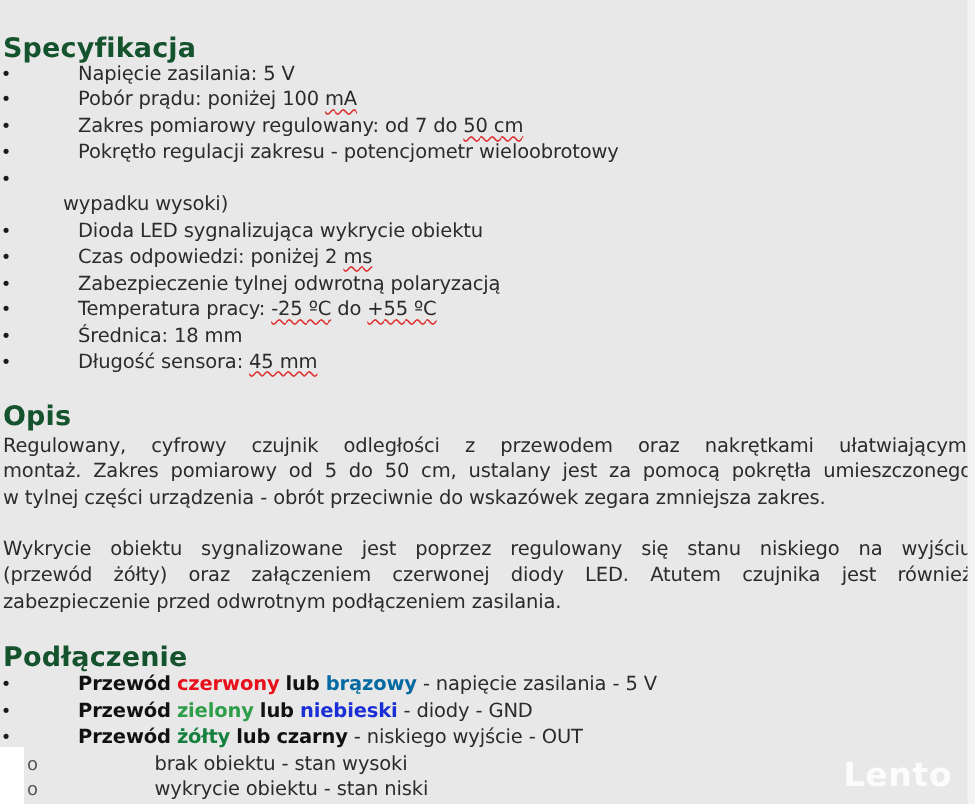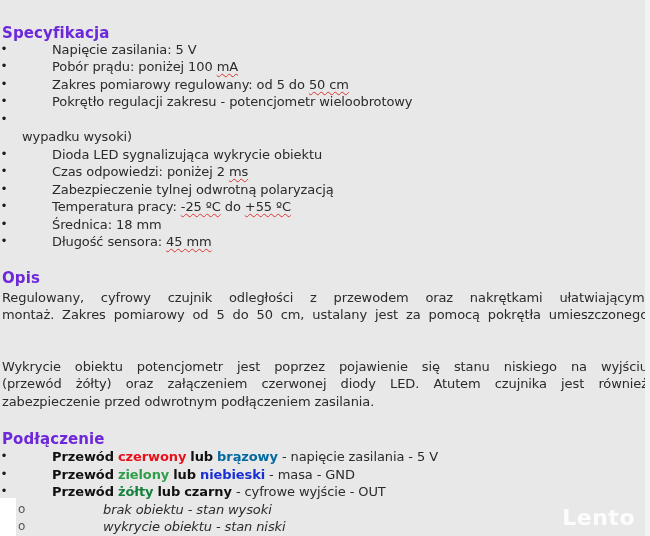--- a/index.html
+++ b/index.html
@@ -13,21 +13,21 @@
   .page {
     position: absolute; left: 0; top: 0; width: 645px; height: 536px;
     background: #e8e8e8;
   }
   .right-edge {
     position: absolute; right: 0; top: 0; width: 5px; height: 536px;
     background: #f3f3f3;
   }
   .h {
     position: absolute; left: 2px;
-    font-weight: bold; font-size: 15px; color: #6d28d9;
+    font-weight: bold; font-size: 18px; color: #14532d;
     line-height: 18px; letter-spacing: 0.1px;
   }
   .li {
     position: absolute; left: 0; right: 6px;
     font-size: 13px; line-height: 17.4px; white-space: nowrap;
     letter-spacing: -0.1px;
   }
   .bullet {
     position: absolute; left: 0; top: 0; width: 8px; text-align: center;
     font-size: 12px; color: #1a1a1a;
@@ -39,21 +39,21 @@
     font-size: 13px; line-height: 17.4px; text-align: justify;
     text-align-last: left; letter-spacing: -0.1px;
   }
   .para span.line { display: block; text-align: justify; text-align-last: justify; }
   .para span.line.last { text-align-last: left; }
   .spell { text-decoration: underline wavy #d33; text-decoration-thickness: 1px; text-underline-offset: 2px; }
   .b { font-weight: bold; color: #111; }
   .sub-bullet {
     position: absolute; left: 18px; top: 0; font-size: 12px; color: #555;
   }
-  .sub-txt { position: absolute; left: 103px; top: 0; font-style: italic; }
+  .sub-txt { position: absolute; left: 103px; top: 0; }
   .white-block {
     position: absolute; left: 0; top: 498px; width: 16px; height: 38px; background: #ffffff;
   }
   .watermark {
     position: absolute; right: 10px; bottom: 6px;
     font-family: "DejaVu Sans", sans-serif; font-weight: bold;
     font-size: 22px; color: #ffffff; opacity: 0.9; letter-spacing: 0.5px;
   }
 </style>
 </head>
@@ -66,29 +66,29 @@
   <div class="li" style="top:41px;">
     <span class="bullet">•</span>
     <span class="txt">Napięcie zasilania: 5 V</span>
   </div>
   <div class="li" style="top:58px;">
     <span class="bullet">•</span>
     <span class="txt"><span>Pobór prądu: poniżej 100 </span><span class="spell">mA</span></span>
   </div>
   <div class="li" style="top:76px;">
     <span class="bullet">•</span>
-    <span class="txt"><span>Zakres pomiarowy regulowany: od 5 do </span><span class="spell">50 cm</span></span>
+    <span class="txt"><span>Zakres pomiarowy regulowany: od 7 do </span><span class="spell">50 cm</span></span>
   </div>
   <div class="li" style="top:93px;">
     <span class="bullet">•</span>
     <span class="txt">Pokrętło regulacji zakresu - potencjometr wieloobrotowy</span>
   </div>
   <div class="li" style="top:111px; height:36px;">
     <span class="bullet">•</span>
-    <span class="wrap" style="top:17.4px;">wypadku wysoki)</span>
+    <span class="wrap" style="top:17.4px;margin-left:20px;">wypadku wysoki)</span>
   </div>
   <div class="li" style="top:146px;">
     <span class="bullet">•</span>
     <span class="txt">Dioda LED sygnalizująca wykrycie obiektu</span>
   </div>
   <div class="li" style="top:163px;">
     <span class="bullet">•</span>
     <span class="txt"><span>Czas odpowiedzi: poniżej 2 </span><span class="spell">ms</span></span>
   </div>
   <div class="li" style="top:181px;">
@@ -106,41 +106,42 @@
   <div class="li" style="top:233px;">
     <span class="bullet">•</span>
     <span class="txt"><span>Długość sensora: </span><span class="spell">45 mm</span></span>
   </div>
 
   <div class="h" style="top:269px;">Opis</div>
 
   <div class="para" style="top:289px;">
     <span class="line">Regulowany, cyfrowy czujnik odległości z przewodem oraz nakrętkami ułatwiającymi</span>
     <span class="line">montaż. Zakres pomiarowy od 5 do 50 cm, ustalany jest za pomocą pokrętła umieszczonego</span>
+    <span class="line last">w tylnej części urządzenia - obrót przeciwnie do wskazówek zegara zmniejsza zakres.</span>
   </div>
 
   <div class="para" style="top:358px;">
-    <span class="line">Wykrycie obiektu potencjometr jest poprzez pojawienie się stanu niskiego na wyjściu</span>
+    <span class="line">Wykrycie obiektu sygnalizowane jest poprzez regulowany się stanu niskiego na wyjściu</span>
     <span class="line">(przewód żółty) oraz załączeniem czerwonej diody LED. Atutem czujnika jest również</span>
     <span class="line last">zabezpieczenie przed odwrotnym podłączeniem zasilania.</span>
   </div>
 
   <div class="h" style="top:430px;">Podłączenie</div>
 
   <div class="li" style="top:448px;">
     <span class="bullet">•</span>
     <span class="txt"><span class="b">Przewód</span> <span class="b c1" style="color:#e8101a">czerwony</span> <span class="b">lub</span> <span class="b c2" style="color:#0369a1">brązowy</span><span> - napięcie zasilania - 5 V</span></span>
   </div>
   <div class="li" style="top:466px;">
     <span class="bullet">•</span>
-    <span class="txt"><span class="b">Przewód</span> <span class="b" style="color:#2f9e4a">zielony</span> <span class="b">lub</span> <span class="b" style="color:#1a2ed6">niebieski</span><span> - masa - GND</span></span>
+    <span class="txt"><span class="b">Przewód</span> <span class="b" style="color:#2f9e4a">zielony</span> <span class="b">lub</span> <span class="b" style="color:#1a2ed6">niebieski</span><span> - diody - GND</span></span>
   </div>
   <div class="li" style="top:483px;">
     <span class="bullet">•</span>
-    <span class="txt"><span class="b">Przewód</span> <span class="b" style="color:#15803d">żółty</span> <span class="b">lub</span> <span class="b" style="color:#111111">czarny</span><span> - cyfrowe wyjście - OUT</span></span>
+    <span class="txt"><span class="b">Przewód</span> <span class="b" style="color:#15803d">żółty</span> <span class="b">lub</span> <span class="b" style="color:#111111">czarny</span><span> - niskiego wyjście - OUT</span></span>
   </div>
 
   <div class="white-block"></div>
 
   <div class="li" style="top:501px;">
     <span class="sub-bullet">o</span>
     <span class="sub-txt">brak obiektu - stan wysoki</span>
   </div>
   <div class="li" style="top:518px;">
     <span class="sub-bullet">o</span>

